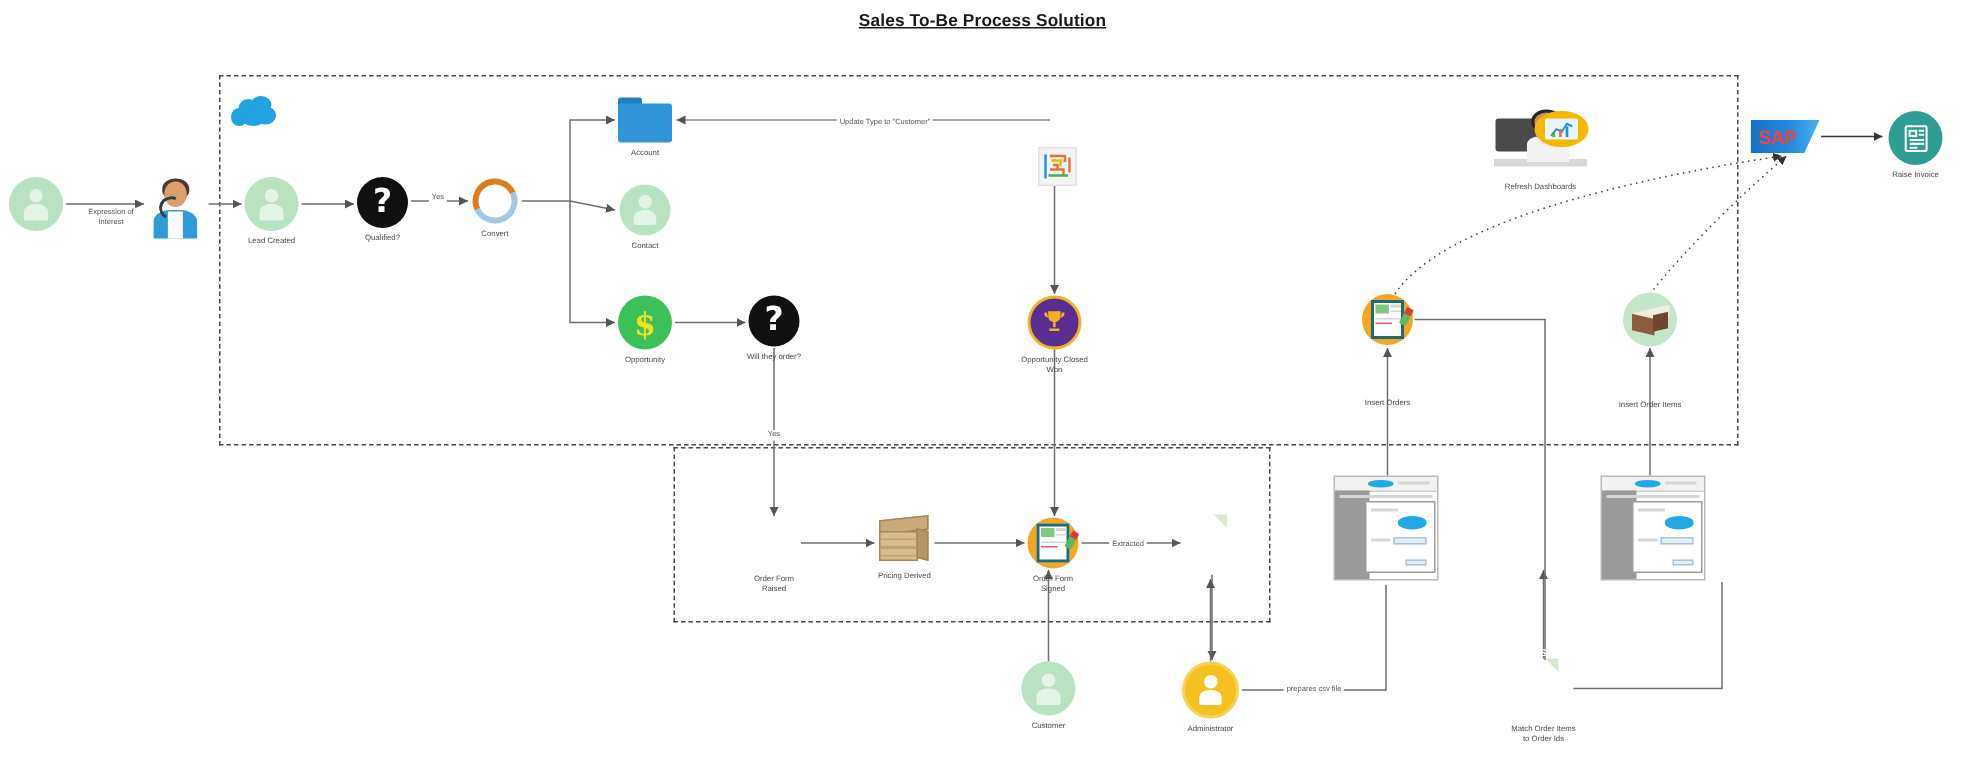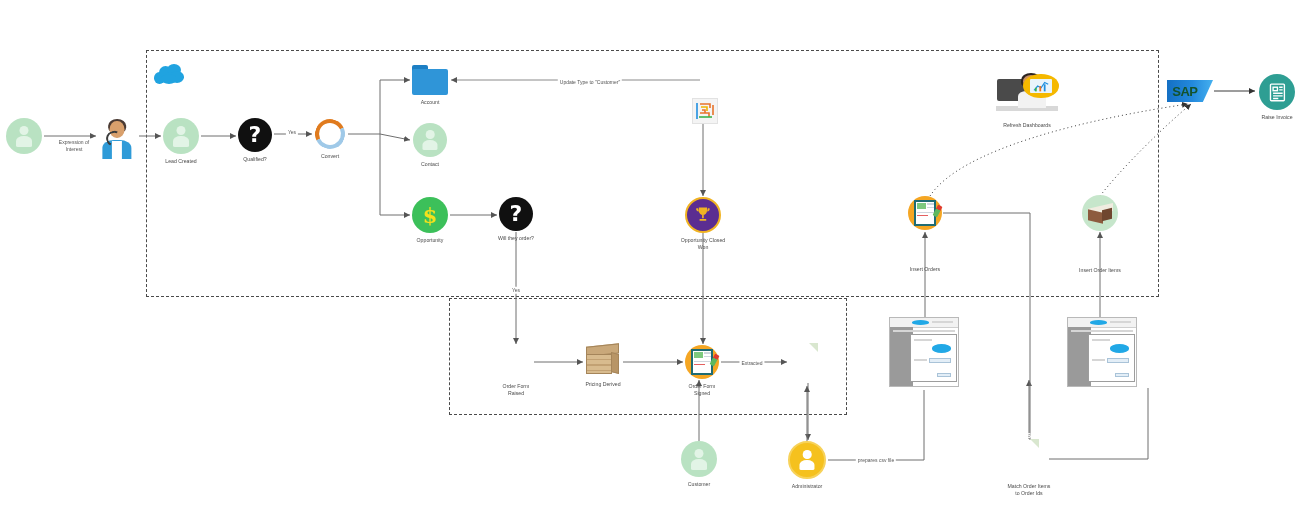--- a/index.html
+++ b/index.html
@@ -38,21 +38,21 @@
   .folder .body{position:absolute;left:0;top:13%;width:100%;height:87%;
         background:#2f95d8;border-radius:2px;}
   .opp-green{background:#3cc05a;color:#f4e11c;font-weight:bold;font-size:21px;
         font-family:"DejaVu Serif",serif;}
   .trophy{background:#5b2d91;border:2px solid #f0b323;}
   .sap{width:100%;height:100%;position:relative;}
   .sap .bg{position:absolute;left:0;top:0;width:100%;height:100%;
         background:linear-gradient(90deg,#1470c4 0%,#2389dd 55%,#45b0ef 100%);
         clip-path:polygon(0 0,100% 0,78% 100%,0 100%);}
   .sap .txt{position:absolute;left:0;top:0;width:78%;height:100%;display:flex;
-        align-items:center;justify-content:center;color:#14532d;font-weight:bold;
+        align-items:center;justify-content:center;color:#ef4444;font-weight:bold;
         font-size:13px;letter-spacing:-.5px;font-family:"Liberation Sans",sans-serif;}
   .invoice{background:#2e9e93;}
   .csv{background:#6dbe2a;border-radius:50%;position:relative;}
   .csv .page{position:absolute;left:24%;top:16%;width:50%;height:62%;background:#fff;
         box-shadow:2px 2px 0 rgba(0,0,0,.07);}
   .csv .corner{position:absolute;right:26%;top:16%;width:0;height:0;
         border-left:9px solid transparent;border-top:9px solid #d9e7cf;}
   .csv .tag{position:absolute;left:50%;bottom:20%;transform:translateX(-50%);
         color:#fff;font-size:6.5px;font-weight:bold;letter-spacing:.3px;}
   .clipboard{position:relative;width:100%;height:100%;}
@@ -134,20 +134,21 @@
   .thumb .cl{position:absolute;border-radius:50%;background:#21a8e6;}
   .thumb .ln{position:absolute;background:#d6d6d6;height:2px;}
   .thumb .btn{position:absolute;background:#e3eef7;border:1px solid #a9c3d8;box-sizing:border-box;}
   .dashbox{position:absolute;border:1.3px dashed #4a4a4a;box-sizing:border-box;}
 </style>
 </head>
 <body>
 
 <div id="canvas">
 
+  <div class="diagram-title">Sales To-Be Process Solution</div>
 
   <div class="dashbox" style="left:146px;top:50px;width:1013px;height:247px;"></div>
 
   <div class="dashbox" style="left:449px;top:298px;width:398px;height:117px;"></div>
 
   <svg class="layer">
     <defs>
       <marker id="ah" markerWidth="7" markerHeight="7" refX="6" refY="3" orient="auto">
         <path d="M0,0 L6,3 L0,6 z" fill="#555"></path>
       </marker>

